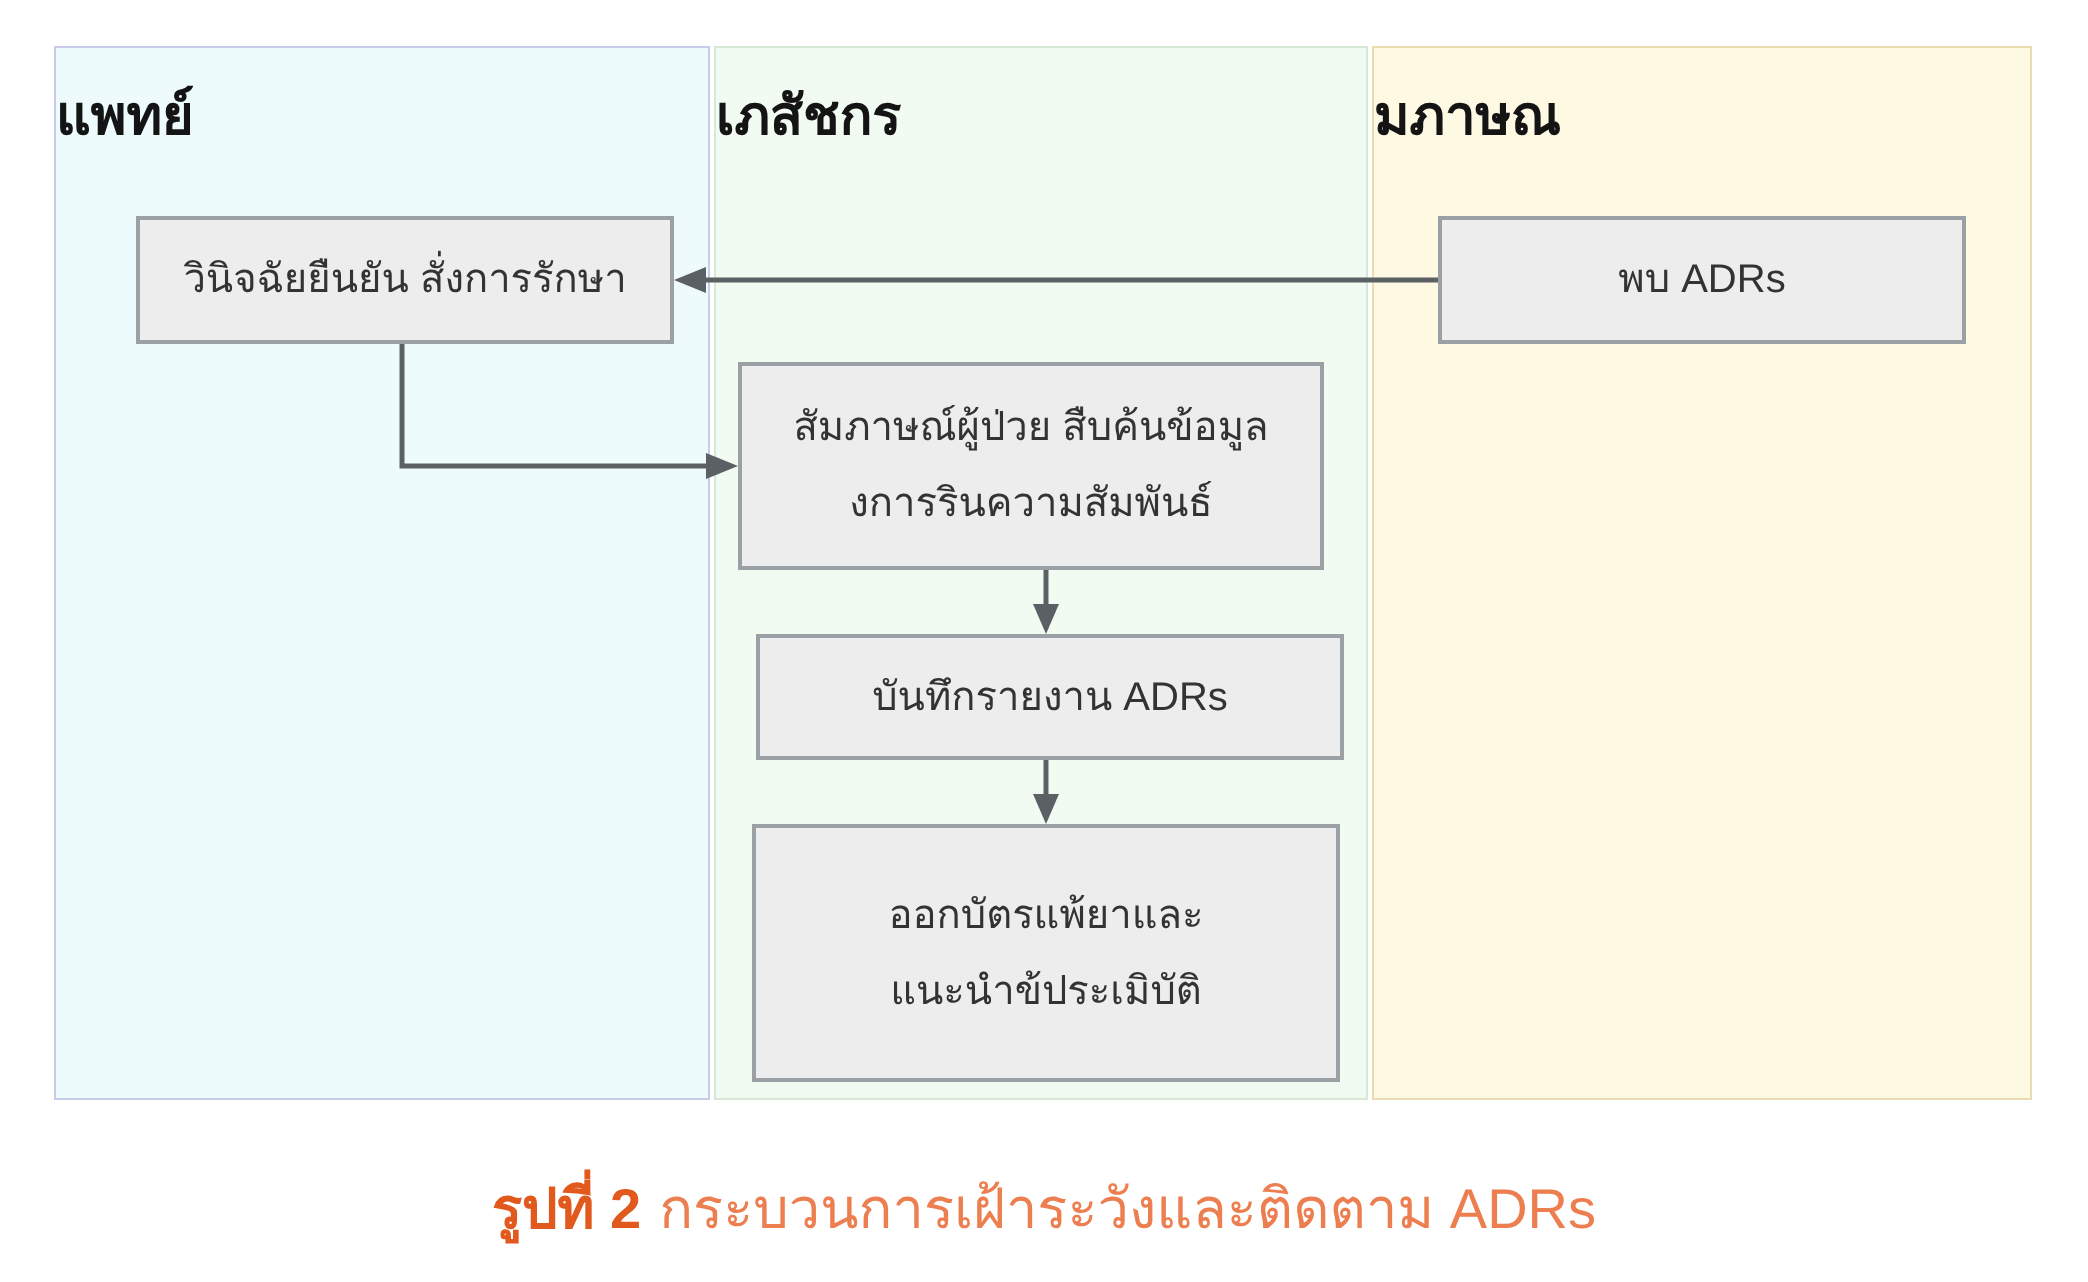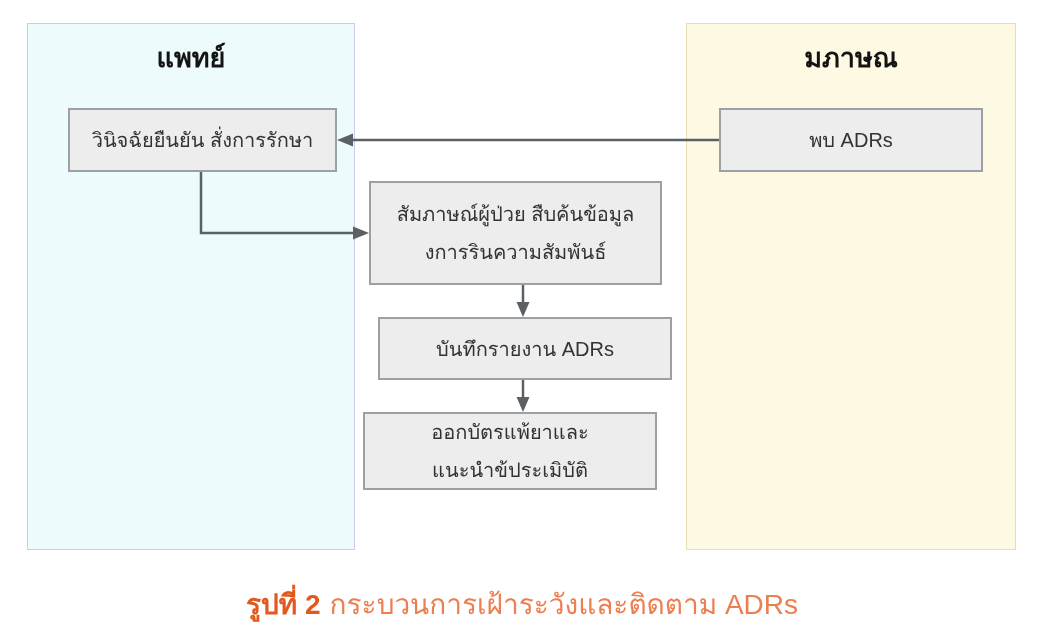--- a/index.html
+++ b/index.html
@@ -40,21 +40,21 @@
     left: 686px;
     width: 330px;
     background: #fdf9e3;
     border-color: #e9dcb0;
   }
   .lane-title {
     position: absolute;
     top: 14px;
     left: 0;
     width: 100%;
-    text-align: center;
+    text-align: left;
     font-size: 27px;
     font-weight: bold;
     color: #141414;
     line-height: 1.5;
   }
 
   
   .node {
     position: absolute;
     box-sizing: border-box;
@@ -66,21 +66,21 @@
     justify-content: center;
     text-align: center;
     font-size: 20px;
     color: #333333;
     line-height: 1.9;
   }
   .node-diagnose   { left: 68px;  top: 108px; width: 269px; height: 64px; }
   .node-found-adrs { left: 719px; top: 108px; width: 264px; height: 64px; }
   .node-interview  { left: 369px; top: 181px; width: 293px; height: 104px; }
   .node-record     { left: 378px; top: 317px; width: 294px; height: 63px; }
-  .node-card       { left: 363px; top: 412px; width: 294px; height: 78px; }
+  .node-card       { left: 376px; top: 412px; width: 294px; height: 129px; }
 
   
   .arrows {
     position: absolute;
     left: 0;
     top: 0;
     width: 1044px;
     height: 641px;
     pointer-events: none;
   }
@@ -113,20 +113,23 @@
     color: #ec7e50;
   }
 </style>
 </head>
 <body>
 
 <div class="canvas">
 
   <div class="lane lane-doctor">
     <div class="lane-title">แพทย์</div>
+  </div>
+  <div class="lane lane-pharmacist">
+    <div class="lane-title">เภสัชกร</div>
   </div>
   <div class="lane lane-nurse">
     <div class="lane-title">มภาษณ</div>
   </div>
 
   <svg class="arrows" viewBox="0 0 1044 641" xmlns="http://www.w3.org/2000/svg">
     <g>
       <line class="shaft" x1="719" y1="140" x2="352" y2="140"></line>
       <polygon class="head" points="337,140 353,133.5 353,146.5"></polygon>
     </g>

